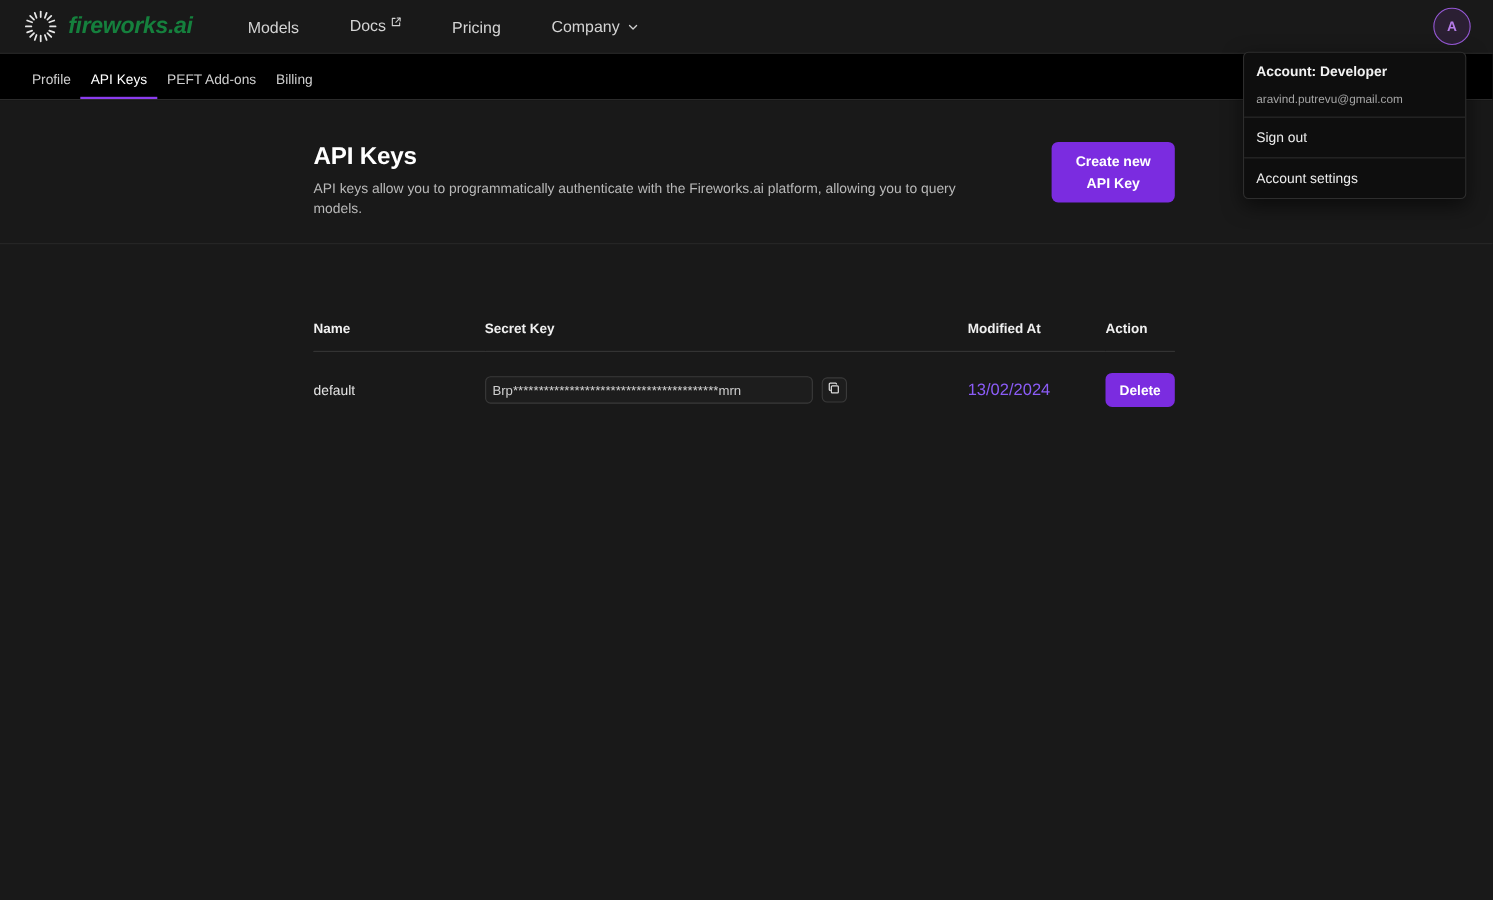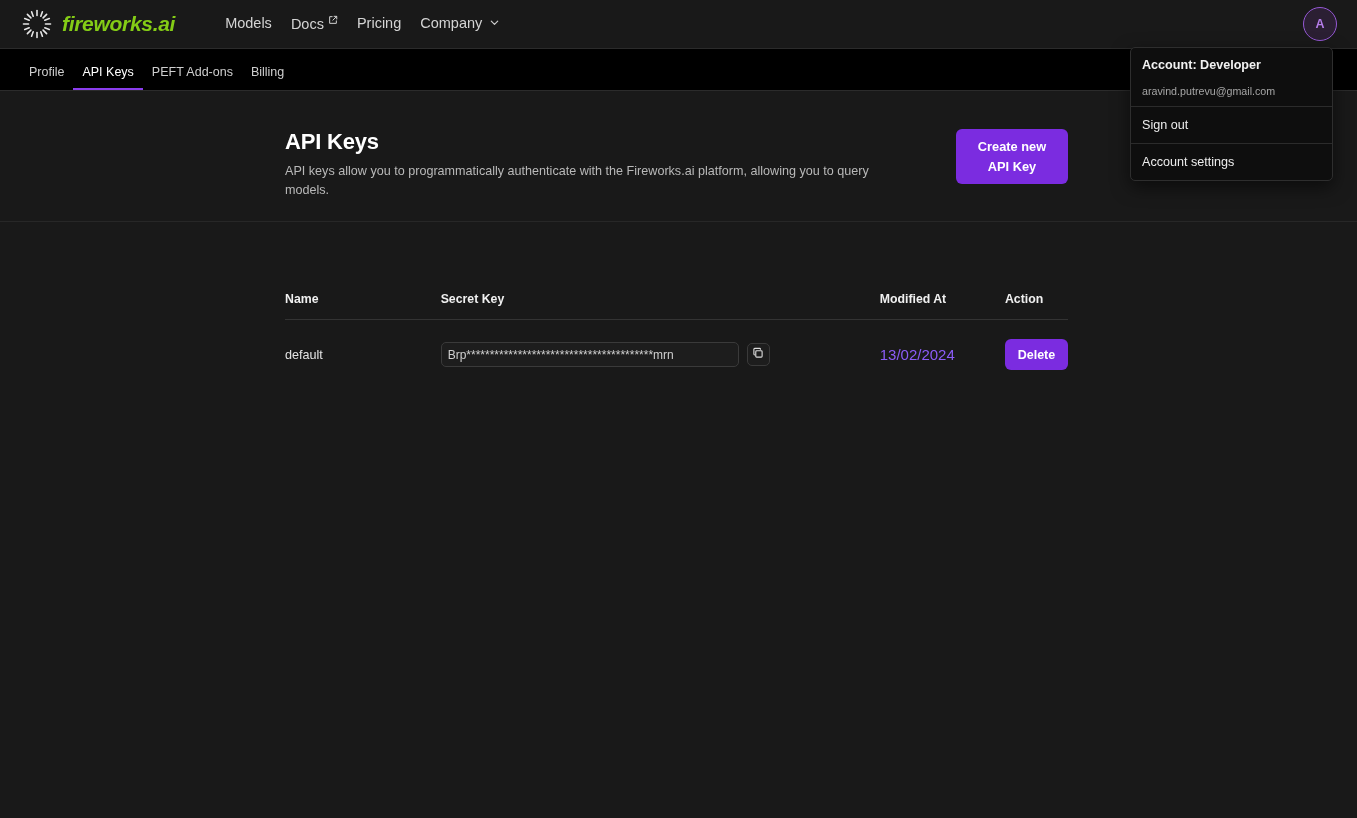--- a/index.html
+++ b/index.html
@@ -21,24 +21,24 @@
     background: #191919;
   }
   #brand {
     display: flex; align-items: center; gap: 8px;
     margin-left: 20px;
     text-decoration: none;
   }
   .logo-burst { width: 34px; height: 34px; display: block; }
   #brand-name {
     font-size: 21px; font-style: italic; font-weight: 700;
-    color: #84cc16; letter-spacing: -0.3px;
+    color: #15803d; letter-spacing: -0.3px;
   }
   #nav-links {
-    display: flex; align-items: flex-start; gap: 19px;
+    display: flex; align-items: flex-end; gap: 46px;
     margin-left: 50px;
   }
   .nav-link {
     font-size: 14.5px; color: #d4d4d4; text-decoration: none;
     display: inline-flex; align-items: center; gap: 4px;
     white-space: nowrap;
   }
   .ext-icon { width: 10px; height: 10px; margin-bottom: 5px; }
   .chev { width: 11px; height: 11px; margin-left: 3px; margin-top: 2px;}
 

